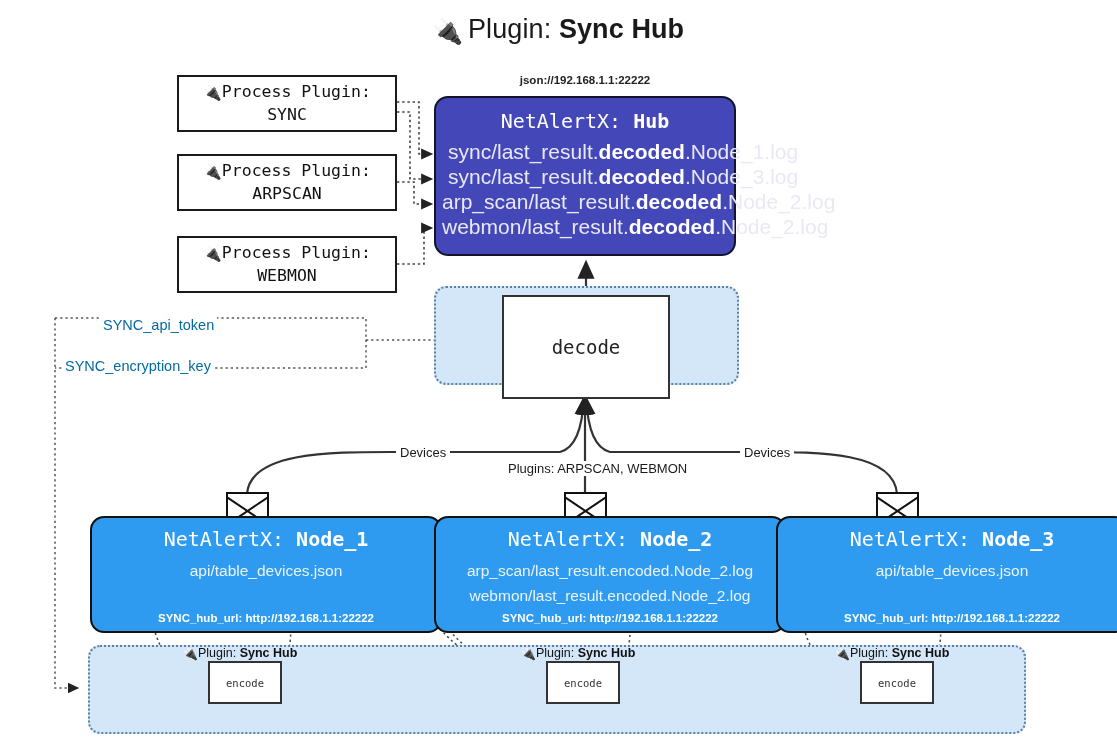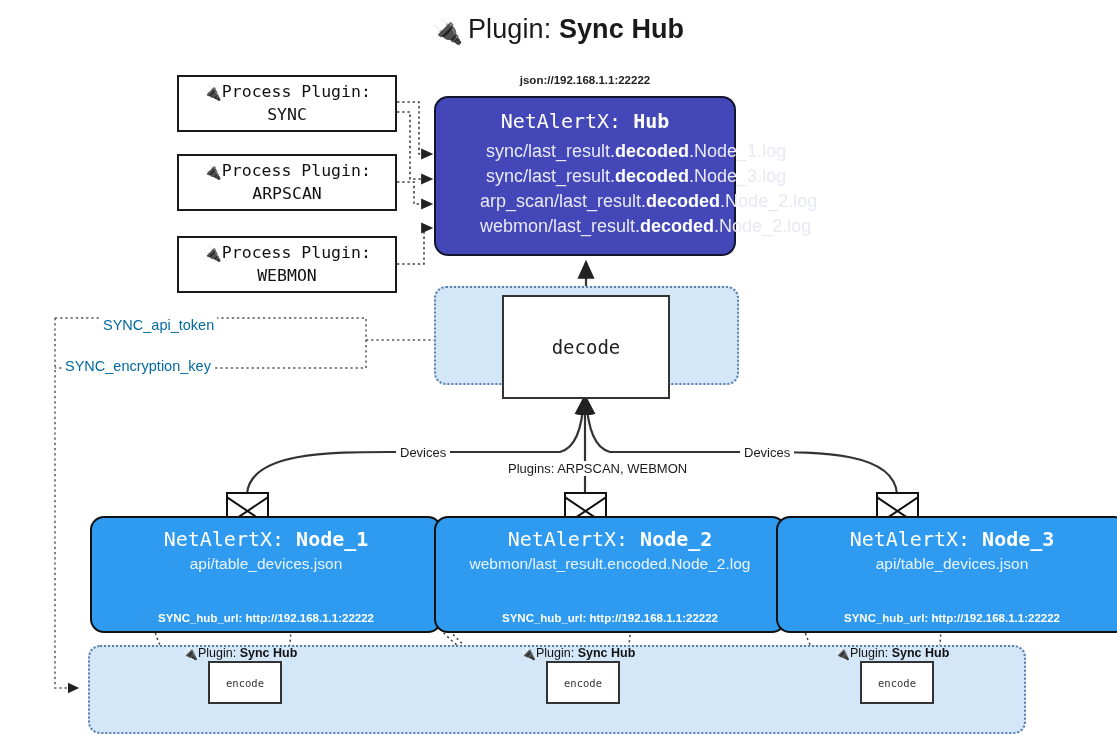--- a/index.html
+++ b/index.html
@@ -28,22 +28,22 @@
 
   
   .hub{position:absolute;left:434px;top:96px;width:302px;height:160px;
        background:#4347b8;border:2px solid #14142e;border-radius:14px;
        box-sizing:border-box;}
   .hub .hdr{margin-top:11px;text-align:center;color:#fff;
             font-family:"DejaVu Sans Mono","Liberation Mono",monospace;
             font-size:20px;white-space:nowrap;}
   .hub .hdr b{font-weight:700;}
   .hub .logs{margin-top:6px;}
-  .hub .log{color:#e9e9f4;font-size:18px;line-height:25px;white-space:nowrap;
-            padding-left:12px;margin-left:38px;}
+  .hub .log{color:#e9e9f4;font-size:21px;line-height:25px;white-space:nowrap;
+            padding-left:12px;}
   .hub .log.wide{padding-left:6px;}
   .hub .log b{font-weight:700;color:#ffffff;}
   .url{position:absolute;left:434px;top:74px;width:302px;text-align:center;
        font-size:11.5px;font-weight:700;color:#222;white-space:nowrap;}
 
   
   .keylbl{position:absolute;font-size:14.5px;color:#0369a1;background:#fff;
           padding:0 3px;white-space:nowrap;}
 
   
@@ -60,21 +60,21 @@
   .edgelbl{position:absolute;font-size:13px;color:#1a1a1a;background:#fff;
            padding:0 4px;white-space:nowrap;}
 
   
   .node{position:absolute;width:352px;height:117px;background:#2e9bf0;
         border:2px solid #111;border-radius:14px;box-sizing:border-box;}
   .node .hdr{margin-top:9px;text-align:center;color:#fff;
              font-family:"DejaVu Sans Mono","Liberation Mono",monospace;
              font-size:20px;white-space:nowrap;}
   .node .hdr b{font-weight:700;}
-  .node .lines{text-align:center;}
+  .node .lines{margin-top:7px;text-align:center;}
   .node .ln{color:#eaf4fe;font-size:15.5px;line-height:25px;white-space:nowrap;}
   .node .hub-url{position:absolute;left:0;right:0;bottom:7px;text-align:center;
                  font-size:11.5px;font-weight:700;color:#ffffff;white-space:nowrap;}
 
   
   .env{position:absolute;width:43px;height:31px;background:#fff;
        border:2px solid #111;box-sizing:border-box;}
   .env:before,.env:after{content:"";position:absolute;left:-1px;top:2px;
        width:48px;height:1.6px;background:#111;transform-origin:0 0;}
   .env:before{transform:rotate(34deg);}
@@ -209,20 +209,21 @@
     <div class="lines">
       <div class="ln">api/table_devices.json</div>
     </div>
     <div class="hub-url">SYNC_hub_url: http://192.168.1.1:22222</div>
   </div>
 
   <div class="env" style="left:564px;top:492px;"></div>
   <div class="node" style="left:434px;top:516px;">
     <div class="hdr"><span>NetAlertX:</span> <b>Node_2</b></div>
     <div class="lines">
+      <div class="ln">arp_scan/last_result.encoded.Node_2.log</div>
       <div class="ln">webmon/last_result.encoded.Node_2.log</div>
     </div>
     <div class="hub-url">SYNC_hub_url: http://192.168.1.1:22222</div>
   </div>
 
   <div class="env" style="left:876px;top:492px;"></div>
   <div class="node" style="left:776px;top:516px;">
     <div class="hdr"><span>NetAlertX:</span> <b>Node_3</b></div>
     <div class="lines">
       <div class="ln">api/table_devices.json</div>

